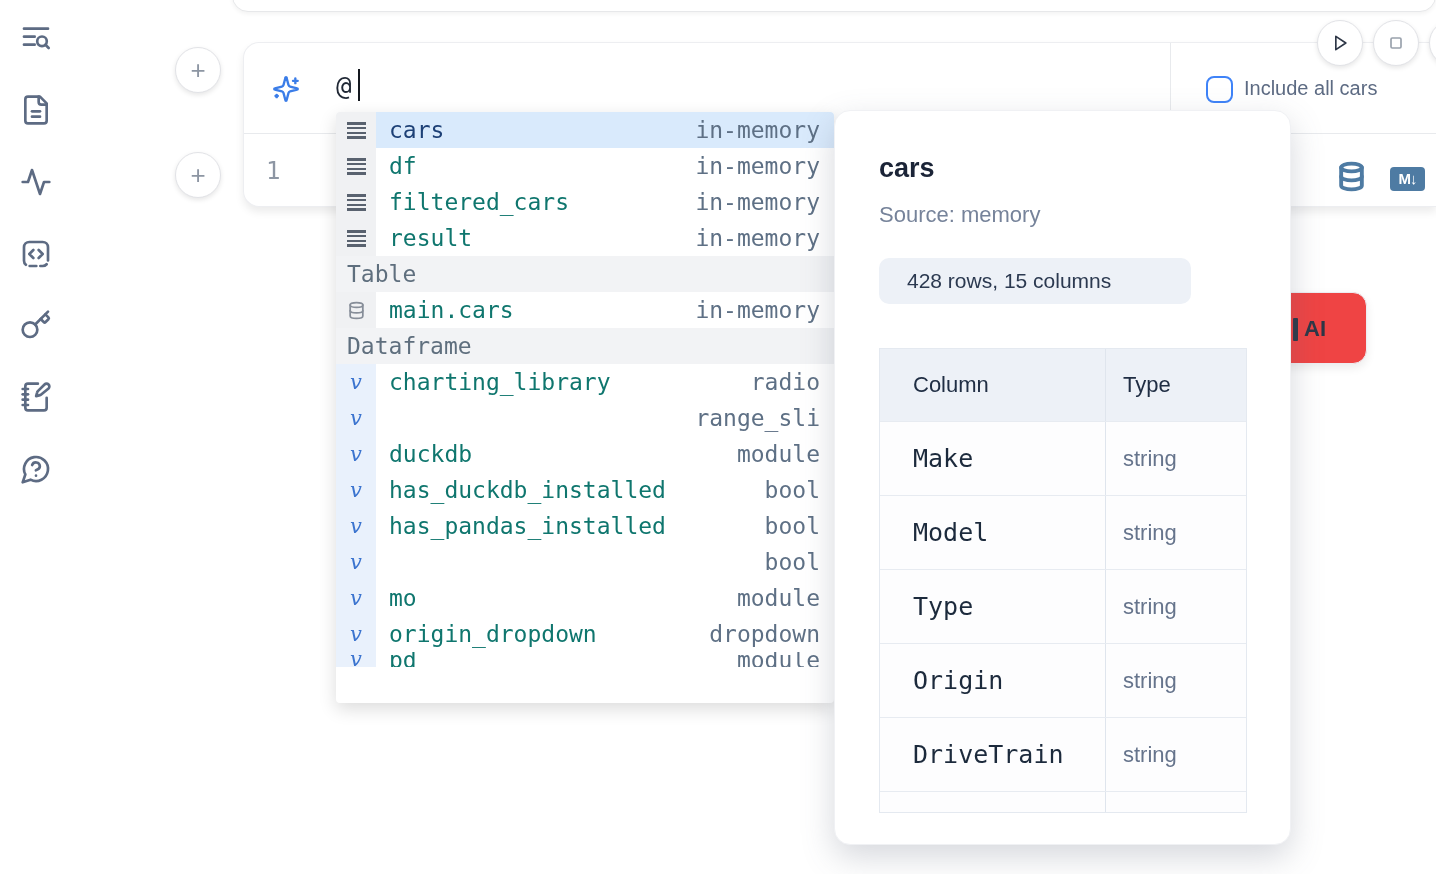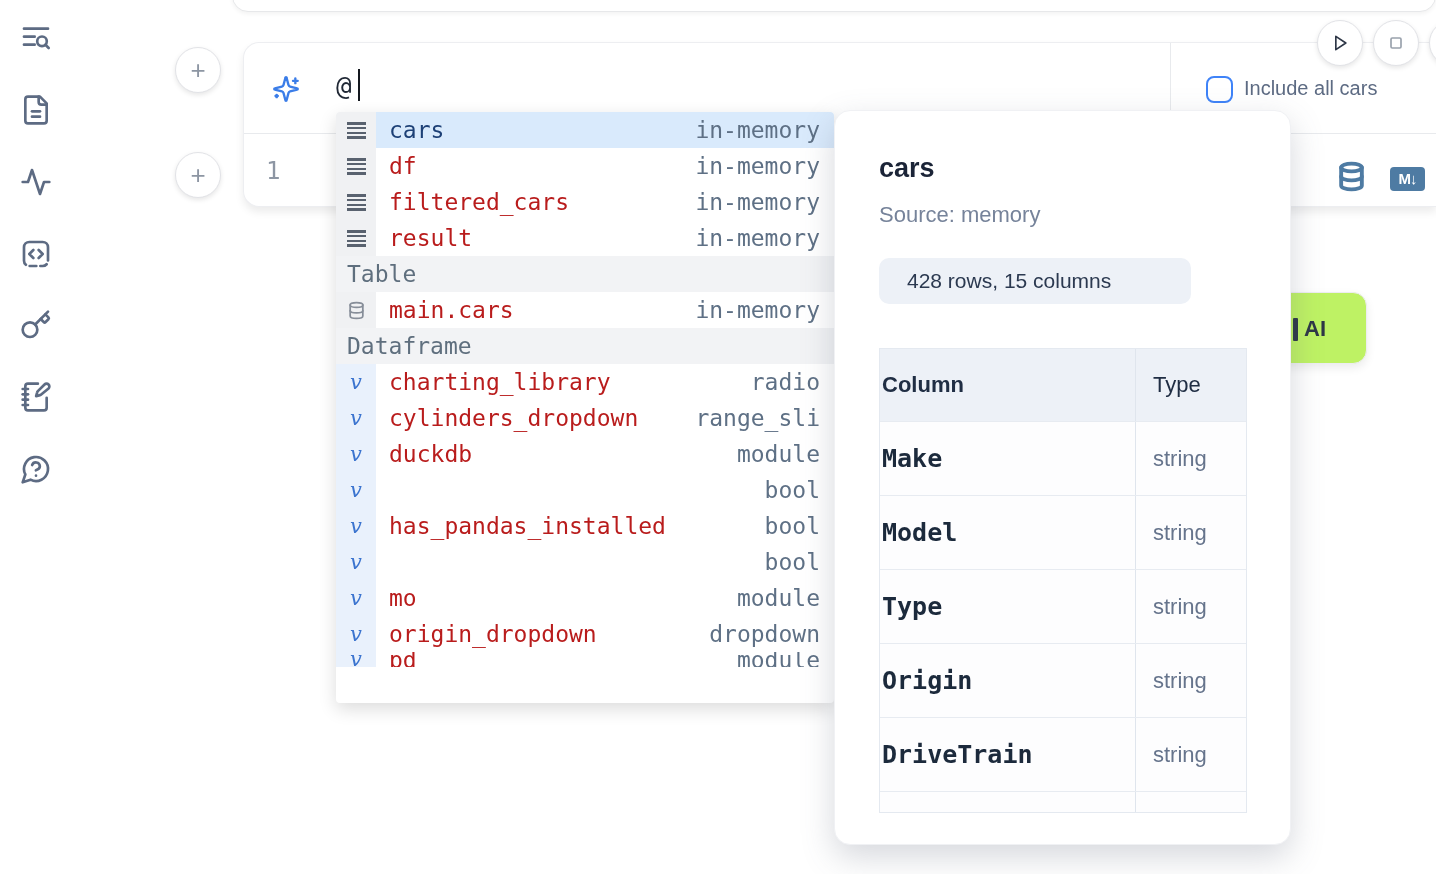--- a/index.html
+++ b/index.html
@@ -44,41 +44,41 @@
     display:flex; align-items:center; justify-content:center; z-index:3; }
   .plus { color:#8d96a3; font-size:26px; font-weight:300; line-height:1; }
   .plus-1 { left:175px; top:47px; }
   .plus-2 { left:175px; top:152px; }
   .play-btn { left:1317px; top:20px; }
   .stop-btn { left:1373px; top:20px; }
   .overflow-btn { left:1429px; top:20px; }
 
   
   .gen-ai { position:absolute; left:1238px; top:292px; width:129px; height:72px;
-    background:#bef264; border:1px solid #ededf1; border-radius:14px;
+    background:#ef4444; border:1px solid #ededf1; border-radius:14px;
     box-shadow:0 4px 10px rgba(0,0,0,.08); z-index:4; }
   .gen-ai .cut-letter { position:absolute; left:54px; top:25px; width:5px; height:23px;
     background:#2e3747; border-radius:1px; }
   .gen-ai .ai-label { position:absolute; left:65px; top:23px; font-size:22px;
     font-weight:bold; color:#2e3747; }
 
   
   .dropdown { position:absolute; left:336px; top:112px; width:498px; height:591px;
     background:#fff; border-radius:4px; box-shadow:0 6px 18px rgba(0,0,0,.14);
     overflow:hidden; z-index:10; }
   .ac-header { height:36px; background:#f2f3f5; font-family:"DejaVu Sans Mono",monospace;
     font-size:23px; color:#5f6f7e; line-height:36px; padding-left:11px; }
   .ac-row { height:36px; display:flex; align-items:stretch; background:#fff; }
   .ac-row.partial { height:15px; overflow:hidden; }
   .ac-gutter { width:40px; flex:none; display:flex; align-items:center; justify-content:center;
     background:#f0f1f3; }
   .ac-gutter.g-v { background:#e9f1fc; }
   .ac-main { flex:1; display:flex; align-items:center; padding:0 14px 0 13px; }
   .ac-row.selected .ac-main { background:#d9eafc; }
-  .ac-name { font-family:"DejaVu Sans Mono",monospace; font-size:23px; color:#b91c1c; }
+  .ac-name { font-family:"DejaVu Sans Mono",monospace; font-size:23px; color:#0f766e; }
   .ac-row.selected .ac-name { color:#1d4076; }
   .ac-type { margin-left:auto; font-family:"DejaVu Sans Mono",monospace; font-size:23px;
     color:#5e7085; white-space:nowrap; }
   .ic-rows { width:19px; height:17px;
     background:repeating-linear-gradient(to bottom,#59626f 0 2.6px,transparent 2.6px 4.8px); }
   .ic-db { width:19px; height:19px; color:#878e99; }
   .ic-v { font-family:"DejaVu Serif",serif; font-style:italic; font-size:21px; color:#3b74cf;
     line-height:1; }
 
   
@@ -89,22 +89,22 @@
     color:#1b2437; }
   .pv-source { position:absolute; left:44px; top:91px; font-size:22px; color:#76839a; }
   .pv-badge { position:absolute; left:44px; top:147px; width:312px; height:46px;
     background:#edf1f7; border-radius:10px; font-size:21px; color:#2b3950;
     line-height:46px; padding-left:28px; }
   .pv-table { position:absolute; left:44px; top:237px; width:368px; height:465px;
     border:1px solid #e4e9f0; overflow:hidden; }
   .pv-tr { display:flex; border-bottom:1px solid #e7ebf1; background:#fdfdfe; }
   .pv-tr.head { height:73px; background:#edf1f7; }
   .pv-tr.body { height:74px; }
-  .pv-c1 { width:256px; flex:none; display:flex; align-items:center; padding-left:2px;
-    border-right:1px solid #dfe5ed;font-weight:bold; }
+  .pv-c1 { width:226px; flex:none; display:flex; align-items:center; padding-left:33px;
+    border-right:1px solid #dfe5ed; }
   .pv-c2 { flex:1; display:flex; align-items:center; padding-left:17px; }
   .pv-tr.head .pv-c1,.pv-tr.head .pv-c2 { font-size:22px; color:#202e44; }
   .pv-col-name { font-family:"DejaVu Sans Mono",monospace; font-size:25px; color:#1c2a3c; }
   .pv-col-type { font-size:22px; color:#66748c; }
 </style>
 </head>
 <body>
 
 <div class="sidebar">
   <div class="side-ic" style="top:22px">
@@ -296,21 +296,20 @@
       <span class="ac-type">radio</span>
     </div>
   </div>
 
   <div class="ac-row">
     <div class="ac-gutter g-v">
 
       <span class="ic-v">v</span>
     </div>
     <div class="ac-main">
-      <span class="ac-name">cylinders_dropdown</span>
       <span class="ac-type">range_sli</span>
     </div>
   </div>
 
   <div class="ac-row">
     <div class="ac-gutter g-v">
 
       <span class="ic-v">v</span>
     </div>
     <div class="ac-main">
@@ -318,20 +317,21 @@
       <span class="ac-type">module</span>
     </div>
   </div>
 
   <div class="ac-row">
     <div class="ac-gutter g-v">
 
       <span class="ic-v">v</span>
     </div>
     <div class="ac-main">
+      <span class="ac-name">has_duckdb_installed</span>
       <span class="ac-type">bool</span>
     </div>
   </div>
 
   <div class="ac-row">
     <div class="ac-gutter g-v">
 
       <span class="ic-v">v</span>
     </div>
     <div class="ac-main">

